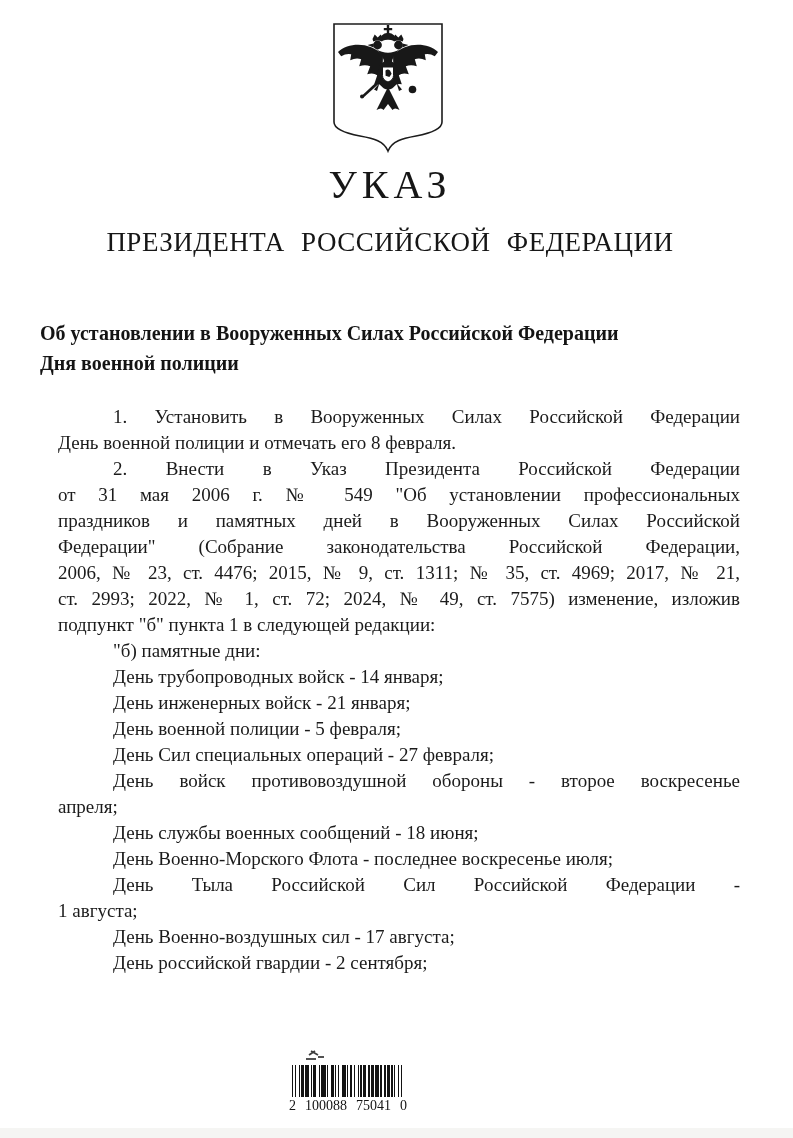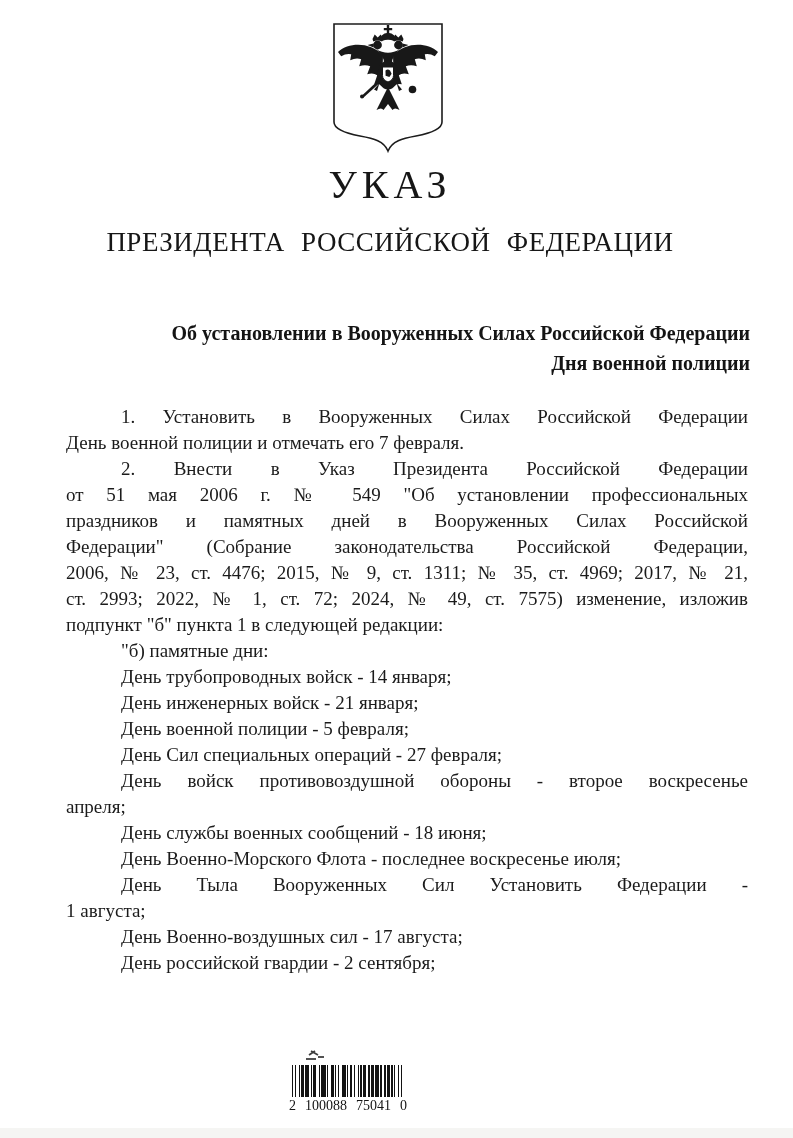--- a/index.html
+++ b/index.html
@@ -10,25 +10,25 @@
   .crest{position:absolute;top:22px;left:332px;width:112px;height:132px;}
   .doc-title{
     position:absolute;top:164px;left:0;width:780px;text-align:center;
     font-size:40px;line-height:42px;letter-spacing:5px;color:#161616;font-weight:500;
   }
   .doc-issuer{
     position:absolute;top:226px;left:0;width:780px;text-align:center;
     font-size:27px;line-height:32px;letter-spacing:.5px;word-spacing:9px;color:#161616;
   }
   .doc-subject{
-    position:absolute;top:318px;left:40px;width:710px;text-align:right;
+    position:absolute;top:318px;left:40px;width:710px;text-align:left;
     font-size:20px;line-height:30px;font-weight:700;color:#141414;
   }
   .doc-body{
-    position:absolute;top:404px;left:66px;width:682px;
+    position:absolute;top:404px;left:58px;width:682px;
     font-size:19px;color:#1b1b1b;
   }
   .line{line-height:26px;min-height:26px;}
   .line.indent{padding-left:55px;}
   .line.stretch{text-align:justify;text-align-last:justify;}
   .barcode-block{position:absolute;left:289px;top:1048px;width:120px;height:68px;}
   .overprint{position:absolute;left:12px;top:0;width:30px;height:15px;}
   .bars{position:absolute;left:3px;top:17px;width:111px;height:32px;display:flex;align-items:stretch;}
   .bars .b{background:#121212;}
   .bars .s{background:transparent;}
@@ -83,38 +83,38 @@
   <div class="doc-issuer">ПРЕЗИДЕНТА РОССИЙСКОЙ ФЕДЕРАЦИИ</div>
 
   <div class="doc-subject">
     <div>Об установлении в Вооруженных Силах Российской Федерации</div>
     <div>Дня военной полиции</div>
   </div>
 
   <div class="doc-body">
 
   <div class="line indent stretch">1. Установить в Вооруженных Силах Российской Федерации</div>
-      <div class="line">День военной полиции и отмечать его 7 февраля.</div>
+      <div class="line">День военной полиции и отмечать его 8 февраля.</div>
       <div class="line indent stretch">2. Внести в Указ Президента Российской Федерации</div>
-      <div class="line stretch">от 51 мая 2006 г. № 549 "Об установлении профессиональных</div>
+      <div class="line stretch">от 31 мая 2006 г. № 549 "Об установлении профессиональных</div>
       <div class="line stretch">праздников и памятных дней в Вооруженных Силах Российской</div>
       <div class="line stretch">Федерации" (Собрание законодательства Российской Федерации,</div>
       <div class="line stretch">2006, № 23, ст. 4476; 2015, № 9, ст. 1311; № 35, ст. 4969; 2017, № 21,</div>
       <div class="line stretch">ст. 2993; 2022, № 1, ст. 72; 2024, № 49, ст. 7575) изменение, изложив</div>
       <div class="line">подпункт "б" пункта 1 в следующей редакции:</div>
       <div class="line indent">"б) памятные дни:</div>
       <div class="line indent">День трубопроводных войск - 14 января;</div>
       <div class="line indent">День инженерных войск - 21 января;</div>
       <div class="line indent">День военной полиции - 5 февраля;</div>
       <div class="line indent">День Сил специальных операций - 27 февраля;</div>
       <div class="line indent stretch">День войск противовоздушной обороны - второе воскресенье</div>
       <div class="line">апреля;</div>
       <div class="line indent">День службы военных сообщений - 18 июня;</div>
       <div class="line indent">День Военно-Морского Флота - последнее воскресенье июля;</div>
-      <div class="line indent stretch">День Тыла Вооруженных Сил Установить Федерации -</div>
+      <div class="line indent stretch">День Тыла Российской Сил Российской Федерации -</div>
       <div class="line">1 августа;</div>
       <div class="line indent">День Военно-воздушных сил - 17 августа;</div>
       <div class="line indent">День российской гвардии - 2 сентября;</div>
     </div>
 
   <div class="barcode-block">
     <div class="overprint">
       <svg width="30" height="15" viewBox="0 0 30 15">
         <g stroke="#2a2a2a" stroke-width="1.8" fill="none" opacity="0.9">
           <path d="M5 11 h10"></path>

